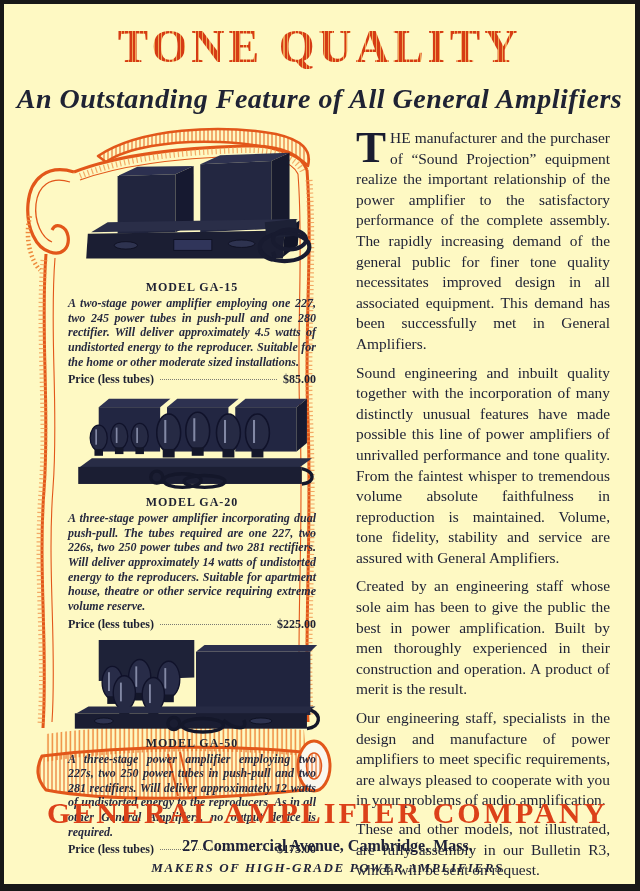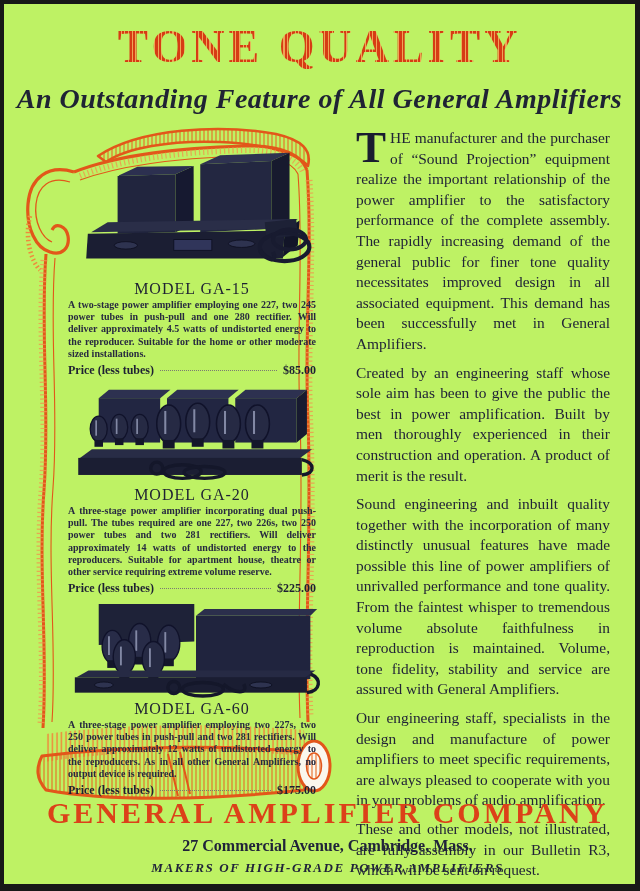--- a/index.html
+++ b/index.html
@@ -1,20 +1,20 @@
 <!DOCTYPE html>
 <html><head>
 <meta charset="utf-8">
 <style>
   html,body{margin:0;padding:0;background:#ffffff;}
   .page{
     position:relative;
     width:640px;height:891px;
     box-sizing:border-box;
-    background:#bef264;
+    background:#fef9c3;
     border:solid #181818;
     border-width:4px 5px 7px 4px;
     font-family:"Liberation Serif", serif;
     color:#212437;
     overflow:hidden;
   }
   
   .title{
     margin:16px 0 0;
     text-align:center;
@@ -40,26 +40,26 @@
     letter-spacing:0.5px;
     color:#1f2334;
   }
   
   .left-col{position:absolute;left:6px;top:116px;width:336px;height:690px;}
   .scroll-svg{position:absolute;left:0;top:0;width:100%;height:100%;}
   .products{position:absolute;left:58px;top:20px;width:248px;}
   .product{margin-bottom:6px;}
   .product-img{display:block;margin:0 auto;}
   .model-name{
-    text-align:center;font-weight:normal;font-size:16px;letter-spacing:1px;
+    text-align:center;font-weight:bold;font-size:12px;letter-spacing:1px;
     margin:2px 0 1px;color:#1e2133;
   }
   .product-desc{
-    font-size:10px;font-weight:bold;line-height:1.22;text-align:justify;
-    color:#272a40;margin:0;
+    font-size:12px;font-weight:bold;line-height:1.22;text-align:justify;
+    color:#272a40;margin:0;font-style:italic;
   }
   .price-row{
     display:flex;align-items:baseline;font-size:12px;margin-top:3px;color:#1e2133;
   }
   .price-label{font-weight:600;white-space:nowrap;}
   .leader{flex:1;border-bottom:1.6px dotted #7a7a72;margin:0 6px;transform:translateY(-3px);}
   .price{font-weight:bold;white-space:nowrap;}
   
   .right-col{
     position:absolute;left:352px;top:124px;width:254px;
@@ -266,36 +266,36 @@
           <rect x="8" y="88" width="272" height="18" fill="#1a1d32"></rect>
           <ellipse cx="42" cy="97" rx="11" ry="3.5" fill="#2e3350" stroke="#0d0f20"></ellipse>
           <ellipse cx="226" cy="97" rx="13" ry="3.5" fill="#2e3350" stroke="#0d0f20"></ellipse>
           <g stroke="#14172a" stroke-width="4" fill="none">
             <circle cx="124" cy="100" r="7"></circle>
             <ellipse cx="158" cy="102" rx="24" ry="8"></ellipse>
             <path d="M182 96 C196 108 212 108 206 96"></path>
             <path d="M284 84 C298 90 296 104 280 106"></path>
           </g>
         </svg>
-        <div class="model-name">MODEL GA-60</div>
+        <div class="model-name">MODEL GA-50</div>
         <p class="product-desc">A three-stage power amplifier employing two 227s, two 250 power tubes in push-pull and two 281 rectifiers. Will deliver approximately 12 watts of undistorted energy to the reproducers. As in all other General Amplifiers, no output device is required.</p>
         <div class="price-row">
           <span class="price-label">Price (less tubes)</span>
           <span class="leader"></span>
           <span class="price">$175.00</span>
         </div>
       </div>
 
     </div>
   </div>
 
   <div class="right-col">
     <p><span class="dropcap">T</span><span>HE manufacturer and the purchaser of “Sound Projection” equipment realize the important relationship of the power amplifier to the satisfactory performance of the complete assembly. The rapidly increasing demand of the general public for finer tone quality necessitates improved design in all associated equipment. This demand has been successfully met in General Amplifiers.</span></p>
+    <p>Sound engineering and inbuilt quality together with the incorporation of many distinctly unusual features have made possible this line of power amplifiers of unrivalled performance and tone quality. From the faintest whisper to tremendous volume absolute faithfulness in reproduction is maintained. Volume, tone fidelity, stability and service are assured with General Amplifiers.</p>
     <p>Created by an engineering staff whose sole aim has been to give the public the best in power amplification. Built by men thoroughly experienced in their construction and operation. A product of merit is the result.</p>
-    <p>Sound engineering and inbuilt quality together with the incorporation of many distinctly unusual features have made possible this line of power amplifiers of unrivalled performance and tone quality. From the faintest whisper to tremendous volume absolute faithfulness in reproduction is maintained. Volume, tone fidelity, stability and service are assured with General Amplifiers.</p>
     <p>Our engineering staff, specialists in the design and manufacture of power amplifiers to meet specific requirements, are always pleased to cooperate with you in your problems of audio amplification.</p>
     <p>These and other models, not illustrated, are fully assembly in our Bulletin R3, which will be sent on request.</p>
   </div>
 
   <div class="footer">
     <div class="company">GENERAL AMPLIFIER COMPANY</div>
     <div class="address">27 Commercial Avenue, Cambridge, Mass.</div>
     <div class="tagline">MAKERS OF HIGH-GRADE POWER AMPLIFIERS</div>
   </div>
 

